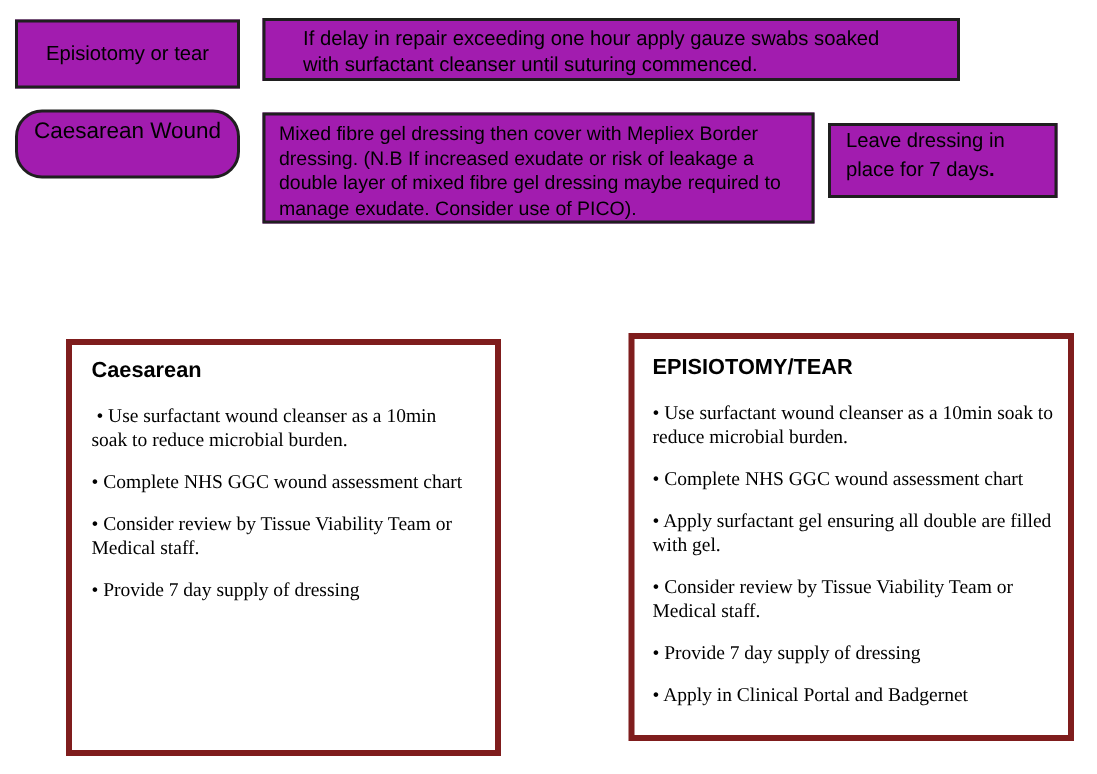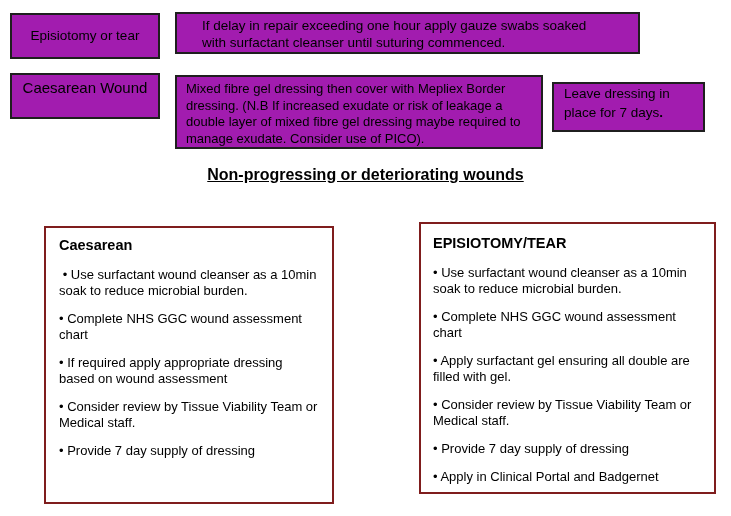--- a/index.html
+++ b/index.html
@@ -31,20 +31,21 @@
   .episiotomy-instruction {
     left: 175px; top: 12px; width: 465px; height: 42px;
     padding: 4px 25px;
     font-size: 13.5px; line-height: 16.5px;
   }
   .caesarean-label {
     left: 10px; top: 73px; width: 150px; height: 46px;
     padding-top: 4px;
     text-align: center;
     font-size: 15px;
+    border-radius: 18px;
   }
   .caesarean-instruction {
     left: 175px; top: 75px; width: 368px; height: 74px;
     padding: 4px 9px;
     font-size: 13px; line-height: 16.5px;
   }
   .leave-note {
     left: 552px; top: 82px; width: 153px; height: 50px;
     padding: 0 10px;
     font-size: 13.5px; line-height: 19px;
@@ -57,41 +58,42 @@
     text-align: center;
     font-size: 16px;
     font-weight: bold;
     text-decoration: underline;
   }
   
   .col-box {
     position: absolute;
     box-sizing: border-box;
     background: #ffffff;
-    border: 2px solid #7f1d1d;
+    border: 4px solid #7f1d1d;
     overflow: hidden;
   }
   .col-caesarean {
     left: 44px; top: 226px; width: 290px; height: 278px;
     padding: 9px 14px 9px 13px;
   }
   .col-episiotomy {
     left: 419px; top: 222px; width: 297px; height: 272px;
     padding: 11px 10px 9px 12px;
   }
   .col-title {
     margin: 0 0 14px 0;
     font-size: 14.5px;
     font-weight: bold;
   }
   .bullet-item {
     margin: 0 0 12px 0;
     font-size: 13px;
     line-height: 16px;
     white-space: pre-wrap;
+    font-family: Liberation Serif, serif;
   }
 </style>
 </head>
 <body>
 
 <div class="page">
 
   <div class="box episiotomy-label">
     <span>Episiotomy or tear</span>
   </div>
@@ -102,28 +104,26 @@
   <div class="box caesarean-label">
     <span>Caesarean Wound</span>
   </div>
   <div class="box caesarean-instruction">
     <span>Mixed fibre gel dressing then cover with Mepliex Border dressing. (N.B If increased exudate or risk of leakage a double layer of mixed fibre gel dressing maybe required to manage exudate. Consider use of PICO).</span>
   </div>
   <div class="box leave-note">
     <span>Leave dressing in place for 7 days</span><span class="bold-period">.</span>
   </div>
 
-  <div class="section-heading">Non-progressing or deteriorating wounds</div>
 
   <div class="col-box col-caesarean">
     <p class="col-title">Caesarean</p>
     <div>
         <p class="bullet-item"> • Use surfactant wound cleanser as a 10min soak to reduce microbial burden.</p>
         <p class="bullet-item">• Complete NHS GGC wound assessment chart</p>
-        <p class="bullet-item">• If required apply appropriate dressing based on wound assessment</p>
         <p class="bullet-item">• Consider review by Tissue Viability Team or Medical staff.</p>
         <p class="bullet-item">• Provide 7 day supply of dressing</p>
       </div>
   </div>
 
   <div class="col-box col-episiotomy">
     <p class="col-title">EPISIOTOMY/TEAR</p>
     <div>
         <p class="bullet-item">• Use surfactant wound cleanser as a 10min soak to reduce microbial burden.</p>
         <p class="bullet-item">• Complete NHS GGC wound assessment chart</p>

